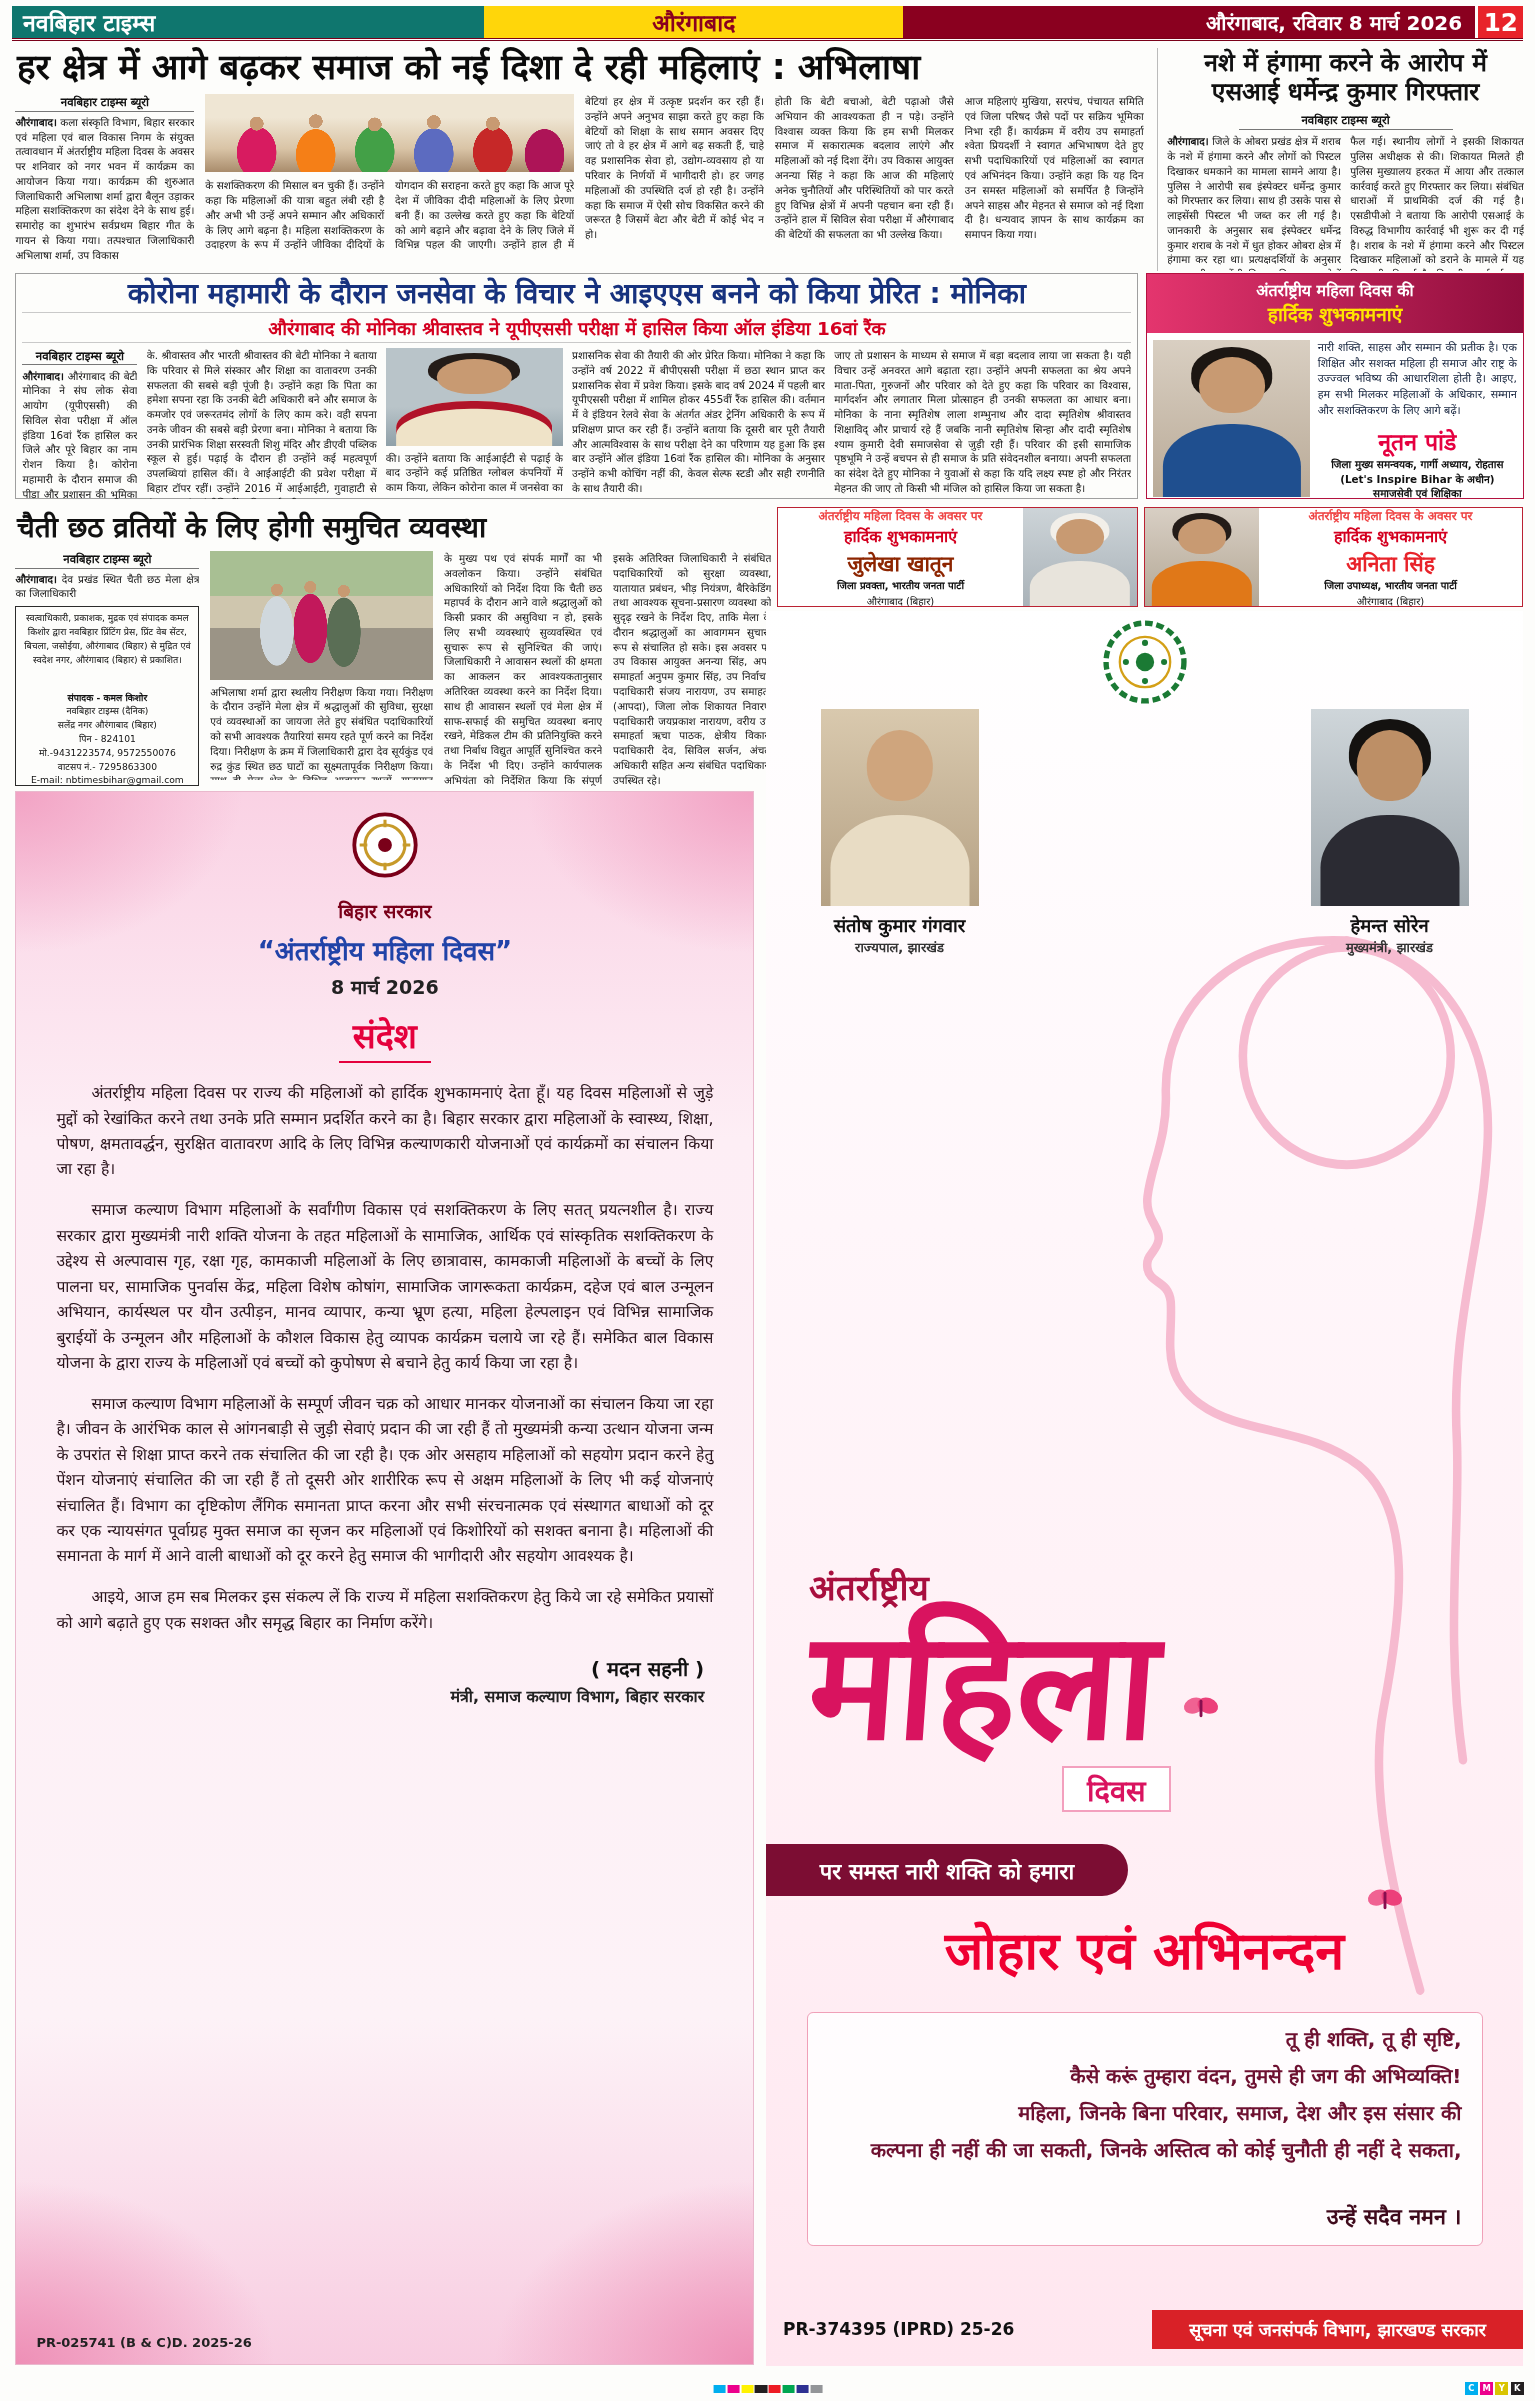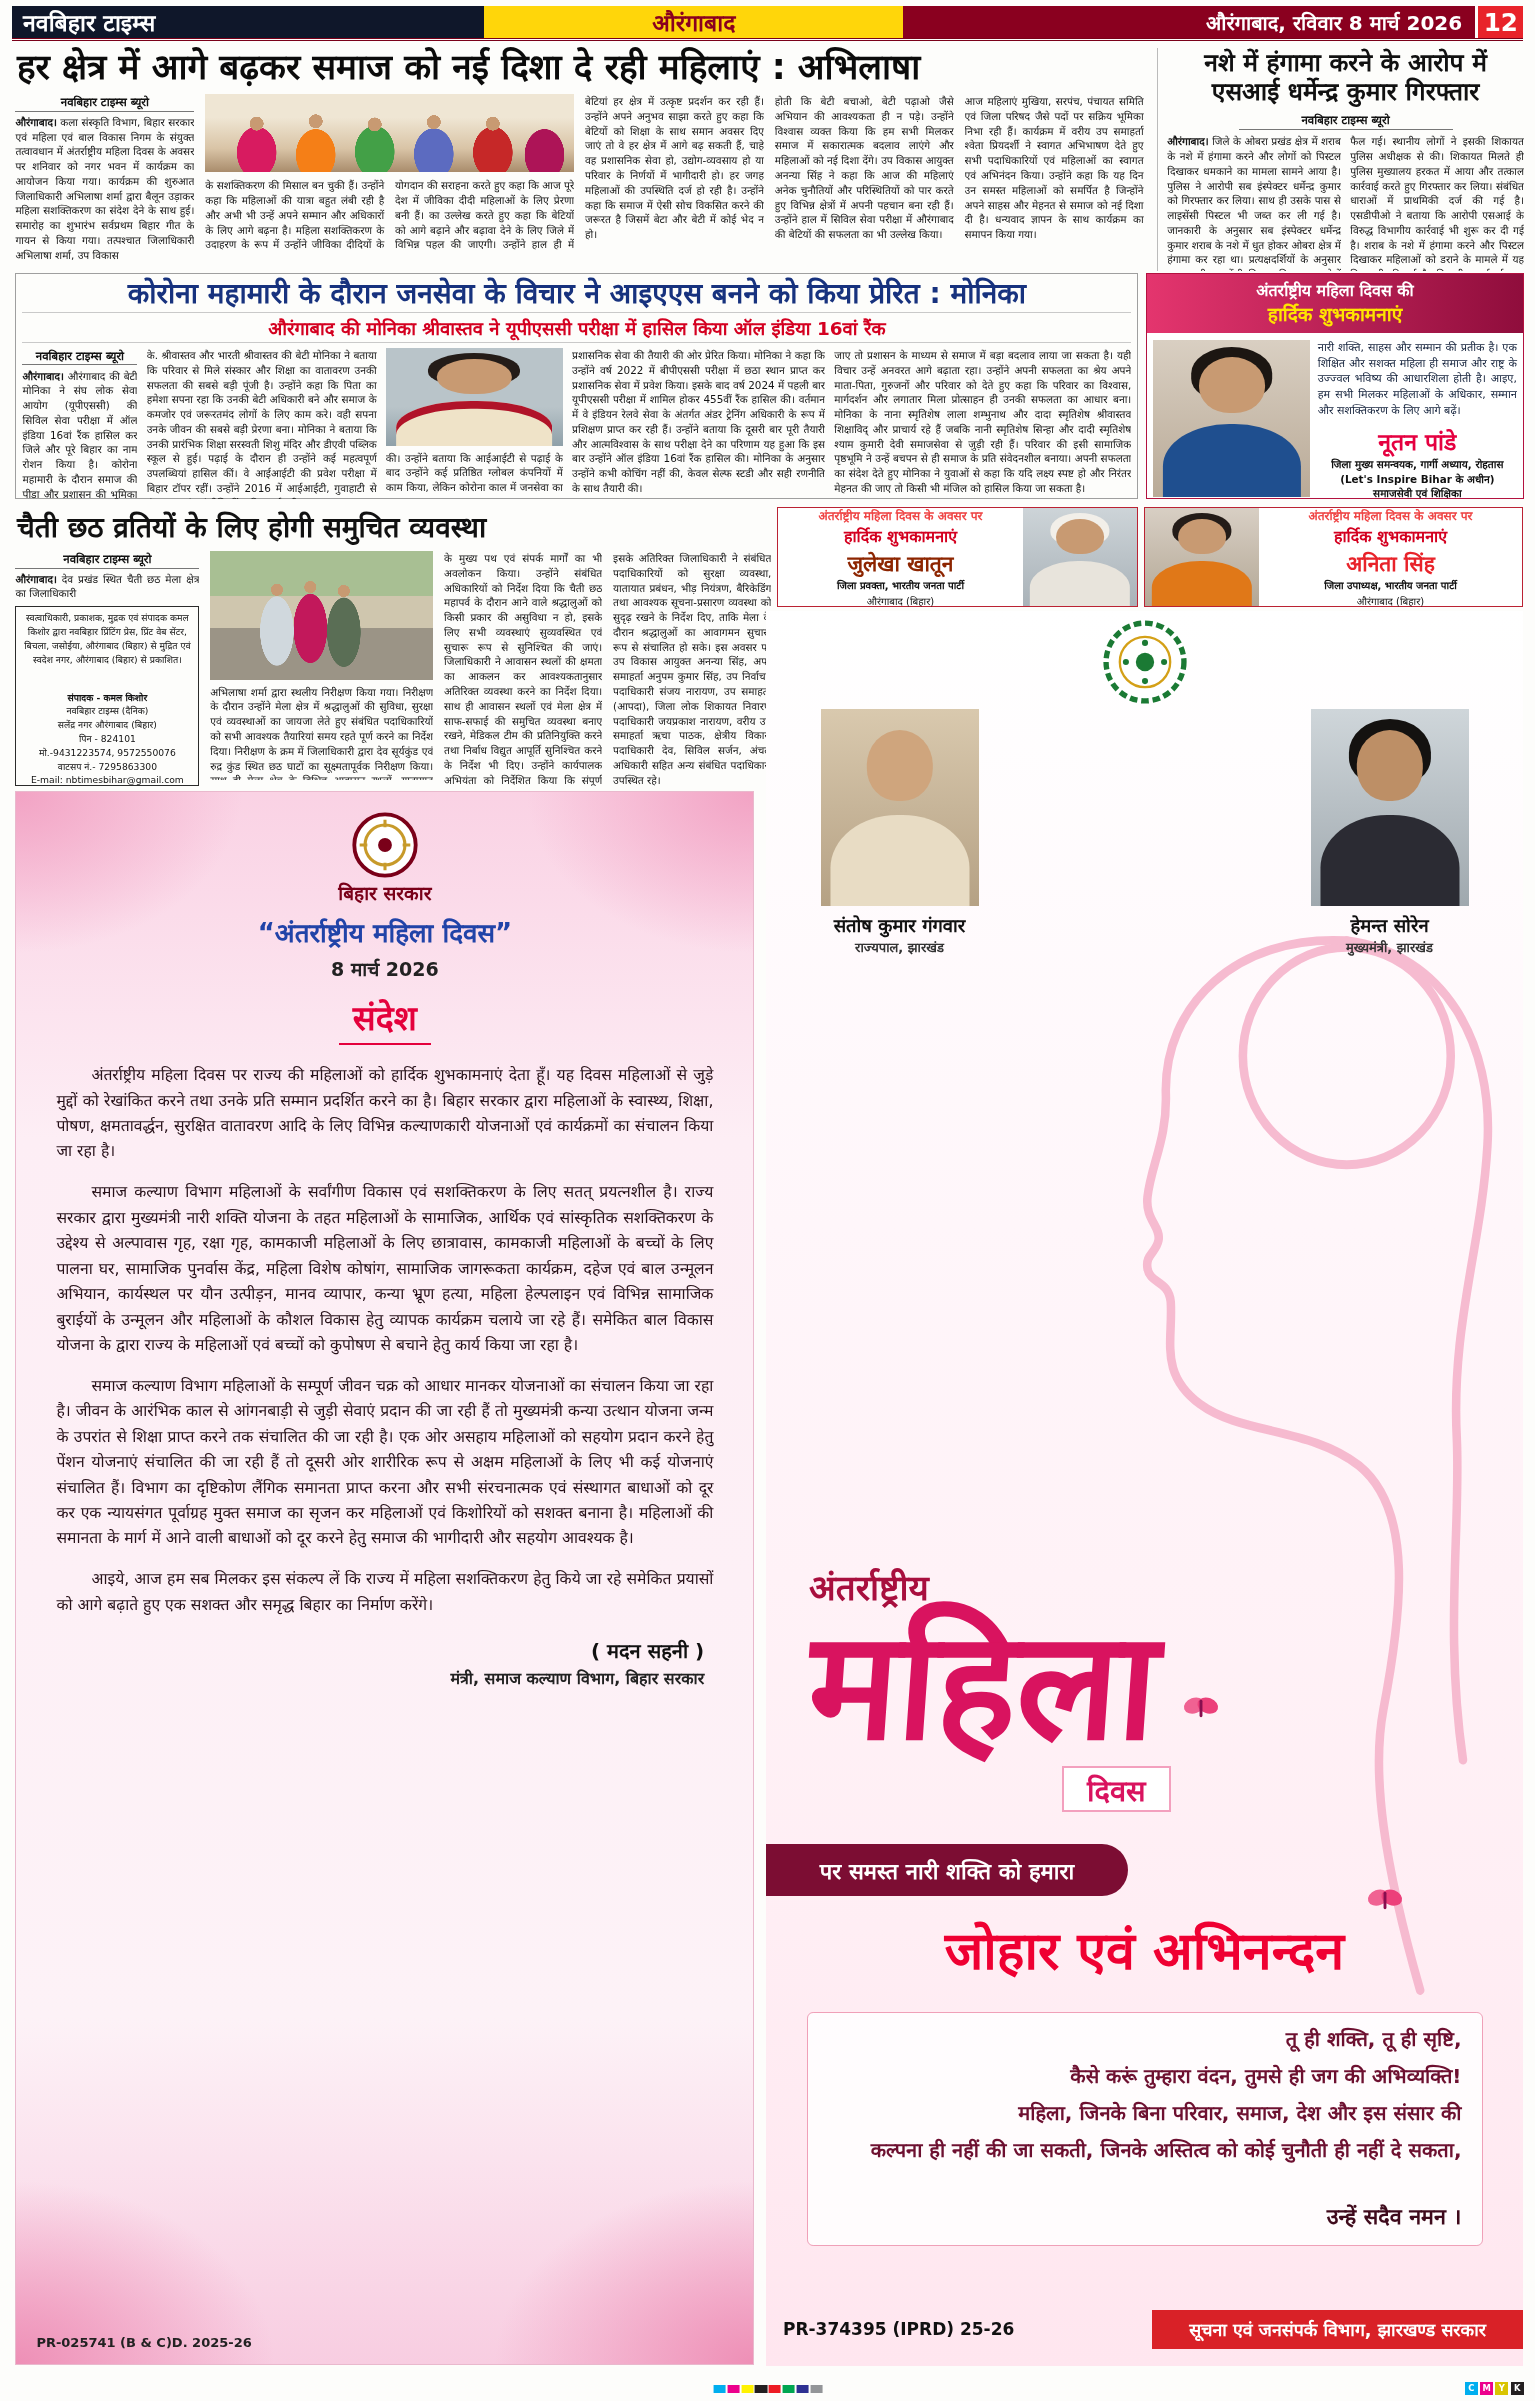--- a/index.html
+++ b/index.html
@@ -2,21 +2,21 @@
 <html style="font-size:12.3px"><head>
 <meta charset="utf-8">
 <style>
   *{margin:0;padding:0;box-sizing:border-box;}
   html,body{background:#d9d9d9;}
   body{font-family:"DejaVu Sans",sans-serif;color:#111;}
   .page{position:relative;width:1536px;height:2401px;background:#fdfdfb;margin:0 auto;overflow:hidden;}
 
   
   .masthead{position:absolute;left:12.3px;top:6.1px;width:1511px;height:35px;display:flex;border-bottom:3.1px double #7a0019;}
-  .mh-left{background:#0f172a;color:#fff;flex:0 0 472px;display:flex;align-items:center;padding-left:10.8px;font-size:23px;font-weight:bold;}
+  .mh-left{background:#0f766e;color:#fff;flex:0 0 472px;display:flex;align-items:center;padding-left:10.8px;font-size:23px;font-weight:bold;}
   .mh-center{background:#ffd60a;color:#8a001f;flex:0 0 419px;display:flex;align-items:center;justify-content:center;font-size:23px;font-weight:bold;}
   .mh-right{background:#8a001f;color:#fff;flex:1;display:flex;align-items:center;justify-content:flex-end;padding-right:12.3px;font-size:20px;font-weight:bold;}
   .mh-page{background:#e8232a;color:#fff;flex:0 0 45px;display:flex;align-items:center;justify-content:center;font-size:24.6px;font-weight:bold;margin-left:3.8px;}
 
   
   .bodytext{font-size:10.4px;line-height:1.42;text-align:justify;color:#151515;overflow:hidden;}
   .byline{font-weight:bold;text-align:center;font-size:11.5px;border-bottom:0.8px solid #777;margin-bottom:3.1px;padding-bottom:1.5px;}
   .dl{font-weight:bold;}
   .col{overflow:hidden;}
 
@@ -118,21 +118,21 @@
 
   
   .ad-bihar{position:absolute;left:15.4px;top:791px;width:739px;height:1574px;padding:20px 40px 54px;text-align:center;
     border:0.8px solid #e9b9cd;
     background:
       radial-gradient(ellipse 323px 230px at 0% 0%, #f2a3c4 0%, rgba(242,163,196,0) 70%),
       radial-gradient(ellipse 323px 230px at 100% 0%, #f2a3c4 0%, rgba(242,163,196,0) 70%),
       radial-gradient(ellipse 369px 261px at 0% 100%, #ee8fb6 0%, rgba(238,143,182,0) 70%),
       radial-gradient(ellipse 369px 261px at 100% 100%, #ee8fb6 0%, rgba(238,143,182,0) 70%),
       linear-gradient(180deg,#fad2e4 0%,#fdeef5 22%,#fdf2f7 78%,#f8cde1 100%);}
-  .ad-bihar .gov{font-size:19px;font-weight:bold;color:#7a0019;margin-top:2px;}
+  .ad-bihar .gov{font-size:19px;font-weight:bold;color:#7a0019;margin-top:20px;}
   .ad-bihar .title{font-size:26px;font-weight:bold;color:#2143a8;margin-top:7.7px;}
   .ad-bihar .date{font-size:19px;font-weight:bold;color:#222;margin-top:6.1px;}
   .ad-bihar .sandesh{display:inline-block;font-size:34px;font-weight:bold;color:#e4003c;border-bottom:2.3px solid #e4003c;margin:12.3px 0 17px;padding:0 14px 3.1px;}
   .ad-bihar p{font-size:15.7px;line-height:1.62;text-align:justify;color:#261018;text-indent:35px;margin-bottom:15.4px;}
   .ad-bihar .sign{margin-top:20px;text-align:right;padding-right:9.2px;}
   .ad-bihar .sign .n{font-size:20px;font-weight:bold;color:#111;}
   .ad-bihar .sign .r{font-size:16px;font-weight:bold;color:#222;margin-top:3.1px;}
   .ad-bihar .pr{position:absolute;left:20px;bottom:14px;font-size:13px;font-weight:bold;color:#222;}
 
   

